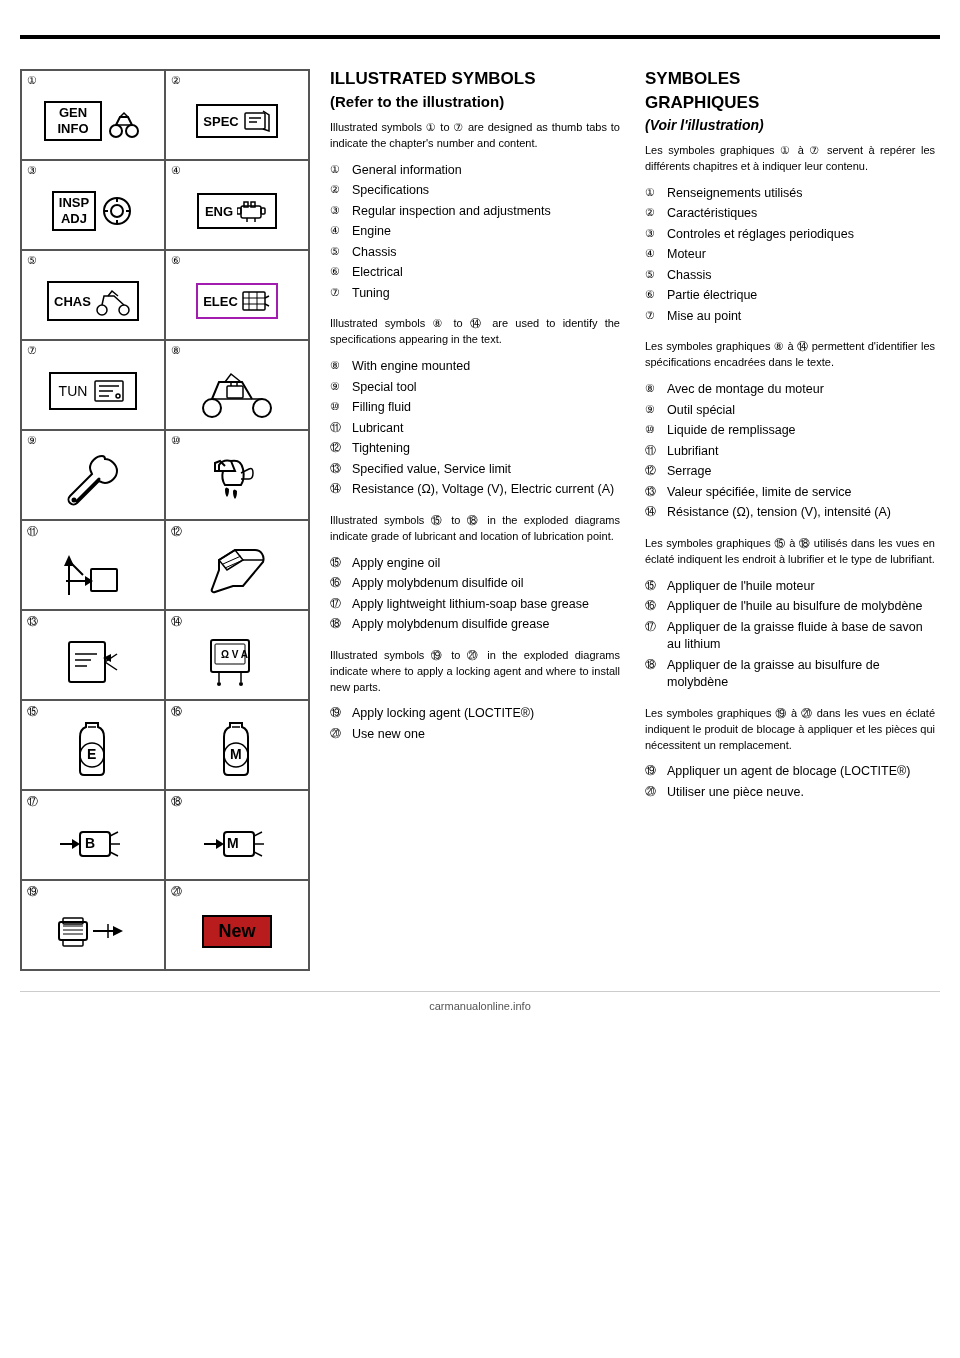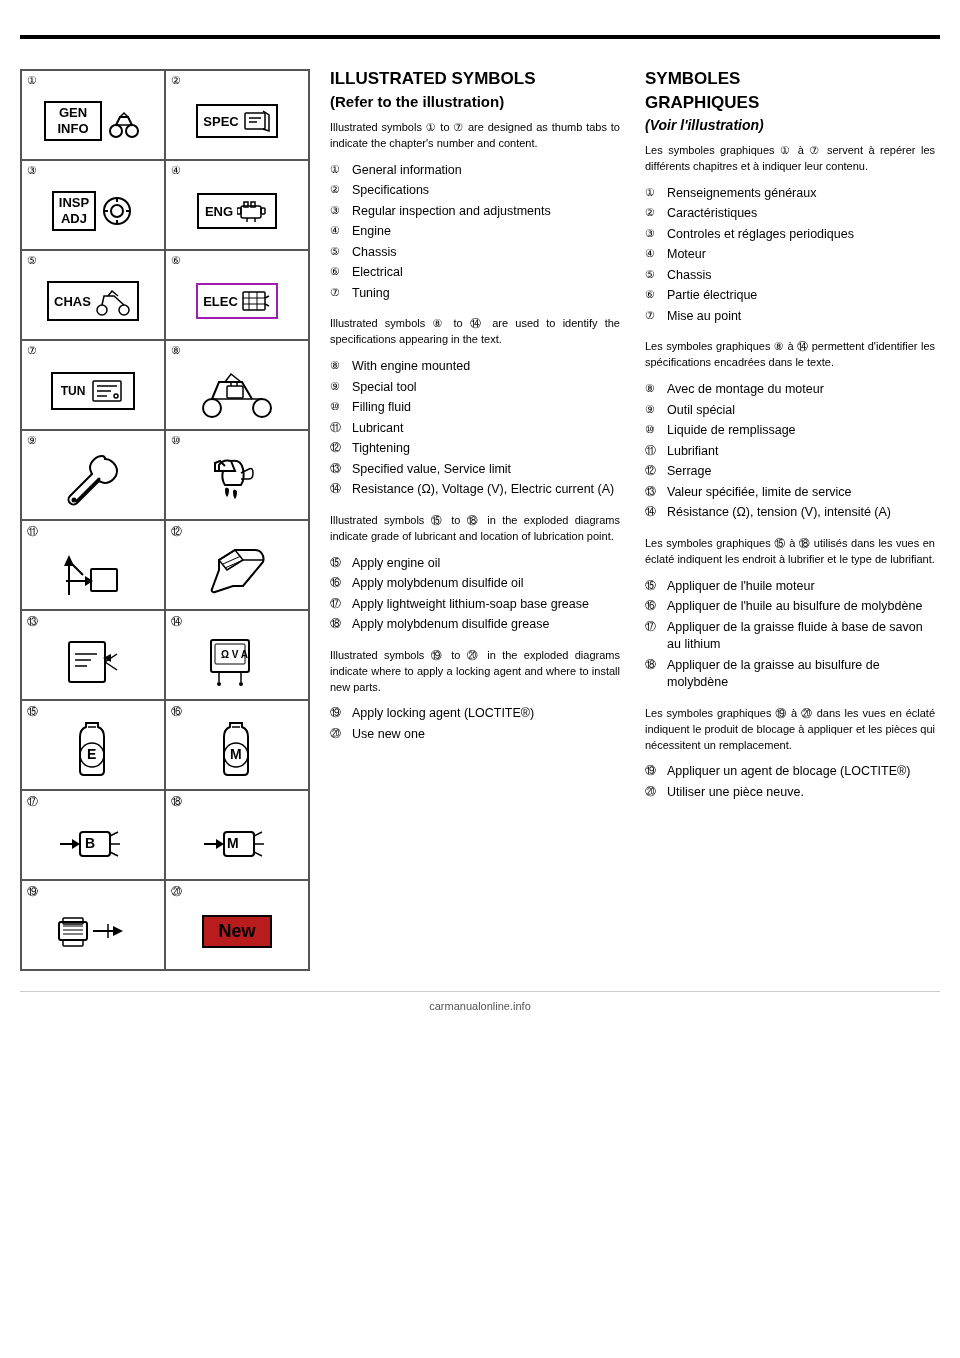--- a/index.html
+++ b/index.html
@@ -156,22 +156,22 @@
       font-weight: bold;
       font-size: 13px;
       display: inline-flex;
       align-items: center;
       gap: 3px;
     }
 
     .tun-box {
       border: 2px solid #000;
       padding: 3px 8px;
-      font-weight: bold;
-      font-size: 12px;
+      font-weight: normal;
+      font-size: 14px;
       display: inline-flex;
       align-items: center;
       gap: 6px;
     }
 
     .new-box {
       border: 2.5px solid #000;
       padding: 4px 14px;
       font-weight: bold;
       font-size: 18px;
@@ -628,21 +628,21 @@
 
       <div class="section-title">SYMBOLES</div>
       <div class="section-title" style="margin-bottom:4px;">GRAPHIQUES</div>
       <div class="section-subtitle" style="margin-bottom:10px;font-style:italic;font-weight:bold;font-size:14px;">(Voir l'illustration)</div>
 
       <p class="section-body">Les symboles graphiques ① à ⑦ servent à repérer les différents chapitres et à indiquer leur contenu.</p>
 
       <div style="margin-bottom:14px;">
         <div class="list-item">
           <span class="list-num">①</span>
-          <span>Renseignements généraux</span>
+          <span>Renseignements utilisés</span>
         </div>
         <div class="list-item">
           <span class="list-num">②</span>
           <span>Caractéristiques</span>
         </div>
         <div class="list-item">
           <span class="list-num">③</span>
           <span>Controles et réglages periodiques</span>
         </div>
         <div class="list-item">

